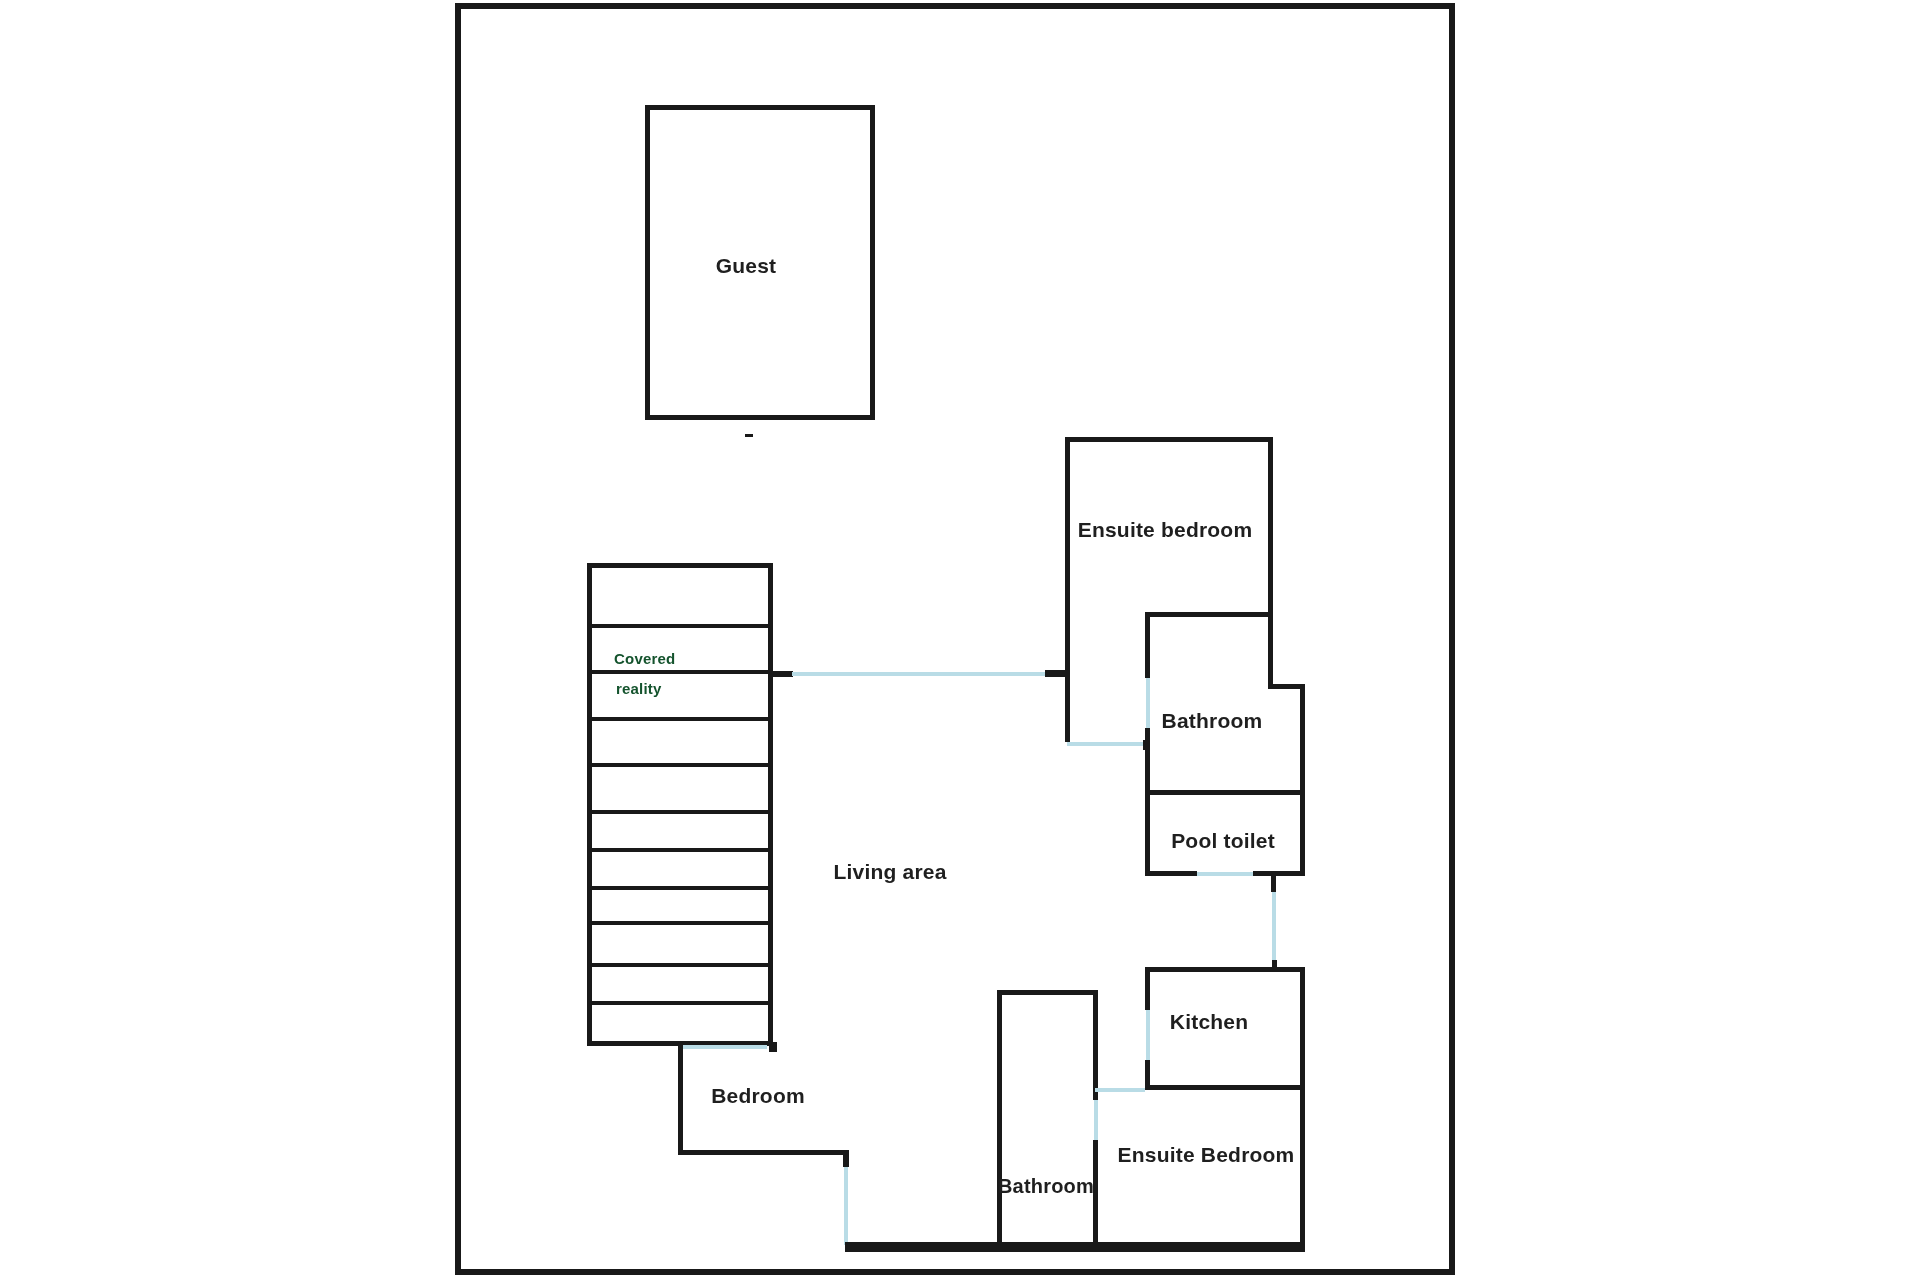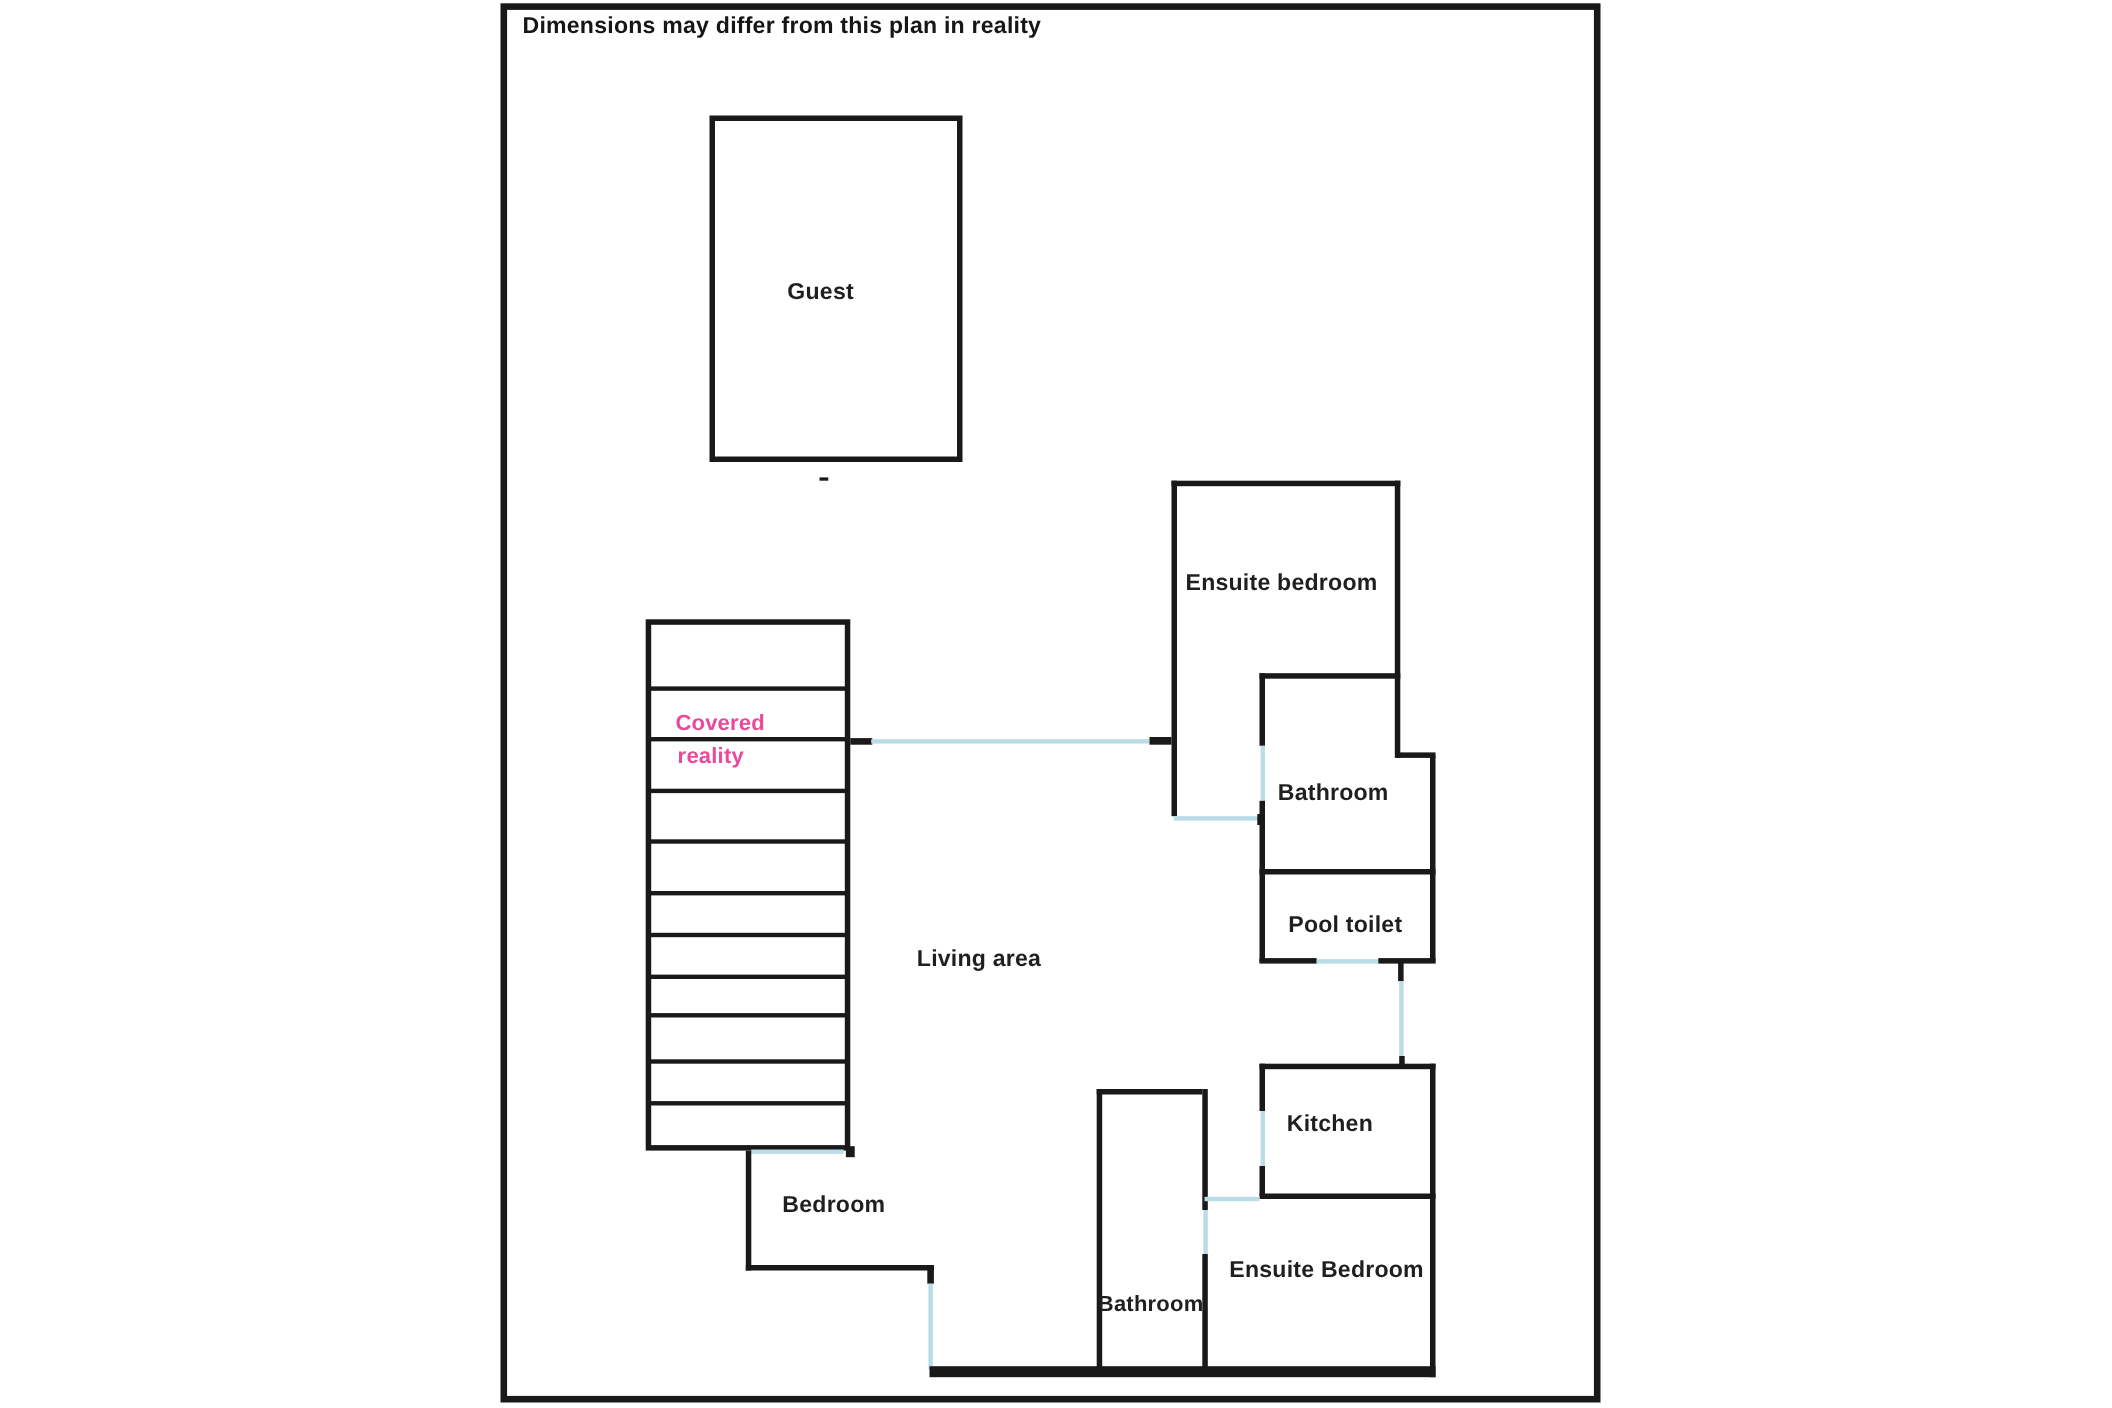--- a/index.html
+++ b/index.html
@@ -14,33 +14,32 @@
   
   .box{position:absolute;border:5px solid #191919;background:transparent;box-sizing:border-box;}
   .outer{position:absolute;border:6px solid #191919;background:transparent;box-sizing:border-box;}
   
   .lbl{
     position:absolute;transform:translate(-50%,-50%);
     font-size:21px;font-weight:600;color:#1f1f1f;white-space:nowrap;letter-spacing:0.2px;
   }
   .lbl-left{
     position:absolute;transform:translate(0,-50%);
-    font-size:20px;font-weight:600;color:#ec4899;white-space:nowrap;letter-spacing:0.2px;
+    font-size:15px;font-weight:600;color:#14532d;white-space:nowrap;letter-spacing:0.2px;
   }
   .title{
     position:absolute;left:475px;top:12px;
     font-size:21px;font-weight:600;color:#161616;white-space:nowrap;letter-spacing:0.2px;
   }
 </style>
 </head>
 <body>
 
 <div class="screen">
 
-  <div class="title">Dimensions may differ from this plan in reality</div>
 
   <div class="outer" style="left:455px;top:3px;width:1000px;height:1272px;"></div>
 
   <div class="box" style="left:645px;top:105px;width:230px;height:315px;"></div>
   <div class="lbl" style="left:746px;top:266px;">Guest</div>
   <div class="w" style="left:745px;top:434px;width:8px;height:3px;"></div>
 
   <div class="box" style="left:587px;top:563px;width:186px;height:483px;"></div>
   <div class="w" style="left:590px;top:624px;width:180px;height:4px;"></div>
   <div class="w" style="left:590px;top:670px;width:180px;height:4px;"></div>

